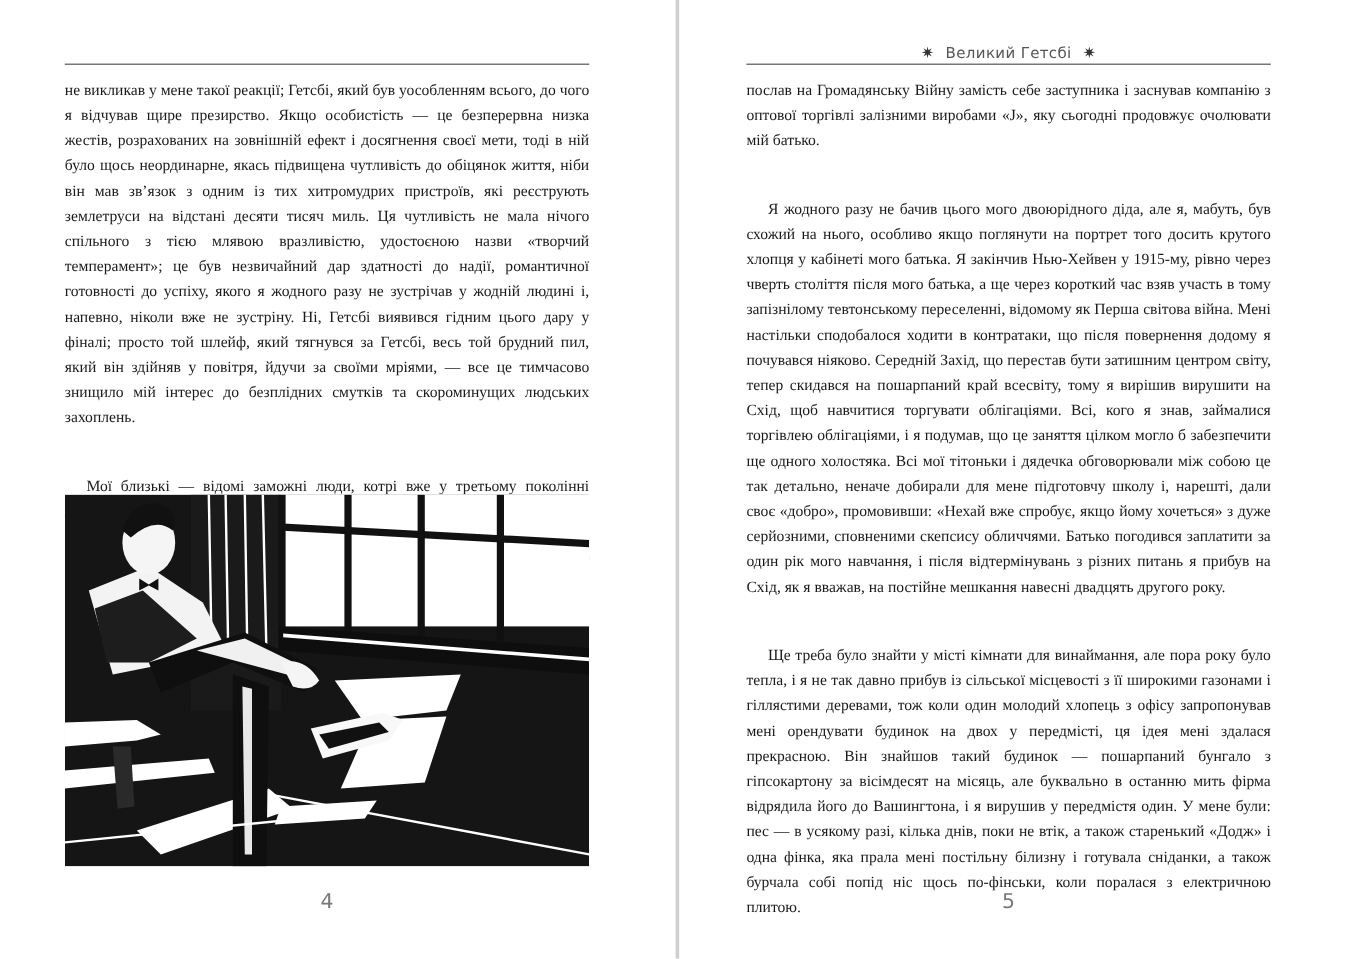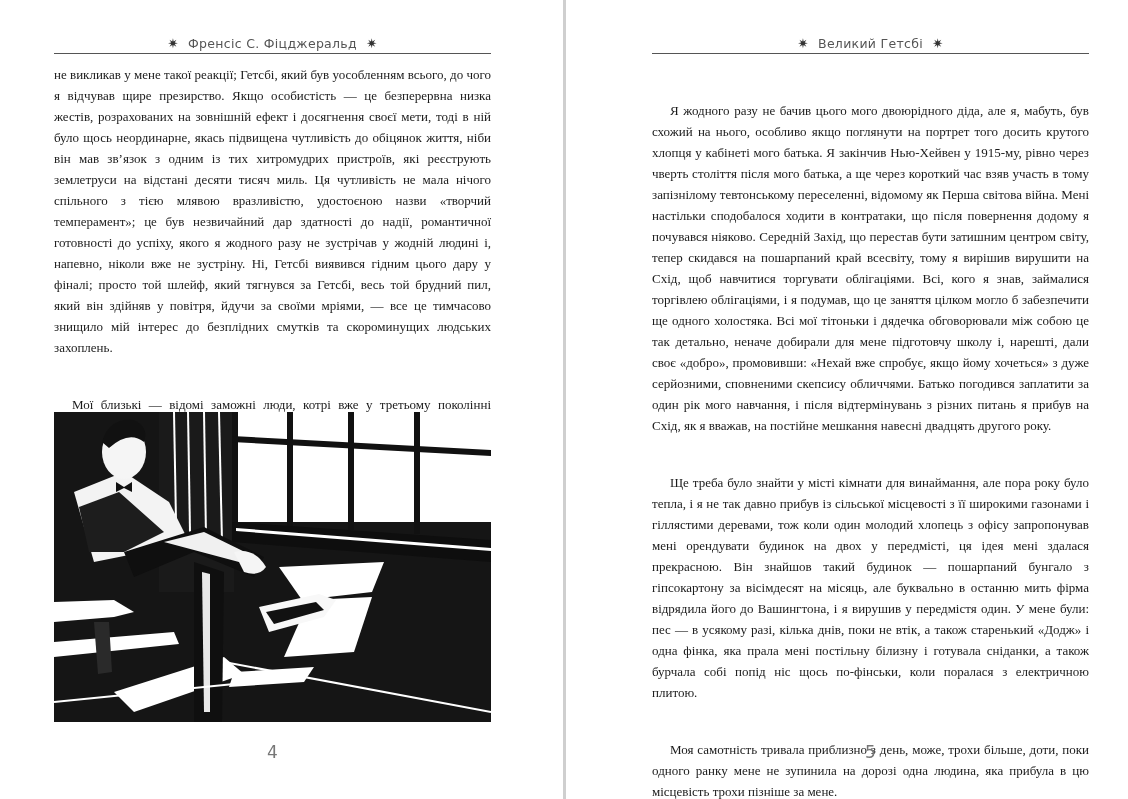--- a/index.html
+++ b/index.html
@@ -3,21 +3,21 @@
   <meta charset="utf-8">
   <style>
     html, body { margin: 0; padding: 0; }
     body {
       width: 1128px; height: 799px; background: #ffffff; position: relative; overflow: hidden;
       font-family: "DejaVu Serif", "Liberation Serif", serif; color: #1a1a1a;
     }
     .spine { position: absolute; left: 563px; top: 0; width: 3px; height: 799px; background: #cfcfcf; }
     .page { position: absolute; top: 0; height: 799px; }
     .page.left { left: 54px; width: 437px; }
-    .page.right { left: 652px; width: 437px; }
+    .page.right { left: 622px; width: 437px; }
     .running-head {
       position: absolute; top: 36px; left: 0; right: 0; text-align: center;
       font-family: "DejaVu Sans", "Liberation Sans", sans-serif; font-size: 12.5px; color: #555;
       letter-spacing: 0.3px;
     }
     .running-head .star { font-size: 13px; color: #333; margin: 0 5px; }
     .head-rule { position: absolute; top: 53px; left: 0; right: 0; height: 1px; background: #555; }
     .text {
       position: absolute; left: 0; right: 0; top: 64px;
       font-family: "Liberation Serif", "DejaVu Serif", serif;
@@ -33,25 +33,20 @@
       position: absolute; top: 742px; left: 0; right: 0; text-align: center;
       font-family: "DejaVu Sans", "Liberation Sans", sans-serif; font-size: 17px; color: #777;
     }
   </style>
 </head>
 <body>
 
 <div class="spine"></div>
 
 <div class="page left">
-  <div class="running-head">
-    <span class="star">✷</span>
-    <span>Френсіс С. Фіцджеральд</span>
-    <span class="star">✷</span>
-  </div>
   <div class="head-rule"></div>
 
   <div class="text">
     <p class="first">не викликав у мене такої реакції; Гетсбі, який був уособленням всього, до чого я відчував щире презирство. Якщо особистість — це безперервна низка жестів, розрахованих на зовнішній ефект і досягнення своєї мети, тоді в ній було щось неординарне, якась підвищена чутливість до обіця­нок життя, ніби він мав зв’язок з одним із тих хитромудрих пристроїв, які реєструють землетруси на відстані десяти тисяч миль. Ця чутливість не мала нічого спільного з тією млявою вразливістю, удостоєною назви «творчий темперамент»; це був незвичайний дар здатності до надії, романтичної готовності до успіху, якого я жодного разу не зустрічав у жодній людині і, напевно, ніколи вже не зустріну. Ні, Гетсбі виявився гідним цього дару у фіналі; просто той шлейф, який тягнувся за Гетсбі, весь той брудний пил, який він здійняв у повітря, йдучи за своїми мрі­ями, — все це тимчасово знищило мій інтерес до безплідних смутків та скороминущих людських захоплень.</p>
     <p class="indent">Мої близькі — відомі заможні люди, котрі вже у третьому поколінні живуть у цьому місті на Середньому Заході. Сімейство Карраує й являє собою щось на зразок клану з власною родинною легендою, яка свід­чить, що ми походимо від герцогів Баккл і, однак фактичним засновником мого родоводу був брат мого діда, який прибув сюди у п’ятдесят першому,</p>
   </div>
 
   <div class="illus">
     <svg width="437" height="310" viewBox="0 0 437 310">
 
@@ -117,20 +112,21 @@
 
 <div class="page right">
   <div class="running-head">
     <span class="star">✷</span>
     <span>Великий Гетсбі</span>
     <span class="star">✷</span>
   </div>
   <div class="head-rule"></div>
 
   <div class="text">
+    <p class="first">послав на Громадянську Війну замість себе заступника і заснував компа­нію з оптової торгівлі залізними виробами «J», яку сьогодні продовжує очолювати мій батько.</p>
     <p class="indent">Я жодного разу не бачив цього мого двоюрідного діда, але я, мабуть, був схожий на нього, особливо якщо поглянути на портрет того досить крутого хлопця у кабінеті мого батька. Я закінчив Нью-Хейвен у 1915-му, рівно через чверть століття після мого батька, а ще через короткий час взяв участь в тому запізнілому тевтонському переселенні, відомому як Перша світова війна. Мені настільки сподобалося ходити в контрата­ки, що після повернення додому я почувався ніяково. Середній Захід, що перестав бути затишним центром світу, тепер скидався на пошарпаний край всесвіту, тому я вирішив вирушити на Схід, щоб навчитися торгувати облігаціями. Всі, кого я знав, займалися торгівлею облігаціями, і я поду­мав, що це заняття цілком могло б забезпечити ще одного холостяка. Всі мої тітоньки і дядечка обговорювали між собою це так детально, неначе добирали для мене підготовчу школу і, нарешті, дали своє «добро», про­мовивши: «Нехай вже спробує, якщо йому хочеться» з дуже серйозними, сповненими скепсису обличчями. Батько погодився заплатити за один рік мого навчання, і після відтермінувань з різних питань я прибув на Схід, як я вважав, на постійне мешкання навесні двадцять другого року.</p>
     <p class="indent">Ще треба було знайти у місті кімнати для винаймання, але пора року було тепла, і я не так давно прибув із сільської місцевості з її широкими газонами і гіллястими деревами, тож коли один молодий хлопець з офісу запропонував мені орендувати будинок на двох у передмісті, ця ідея мені здалася прекрасною. Він знайшов такий будинок — пошарпаний бунгало з гіпсокартону за вісімдесят на місяць, але буквально в останню мить фірма відрядила його до Вашингтона, і я вирушив у передмістя один. У мене були: пес — в усякому разі, кілька днів, поки не втік, а також старенький «Додж» і одна фінка, яка прала мені постільну білизну і го­тувала сніданки, а також бурчала собі попід ніс щось по-фінськи, коли поралася з електричною плитою.</p>
     <p class="indent">Моя самотність тривала приблизно з день, може, трохи більше, доти, поки одного ранку мене не зупинила на дорозі одна людина, яка прибула в цю місцевість трохи пізніше за мене.</p>
 
   </div>
 
   <div class="page-num">5</div>
 </div>
 
 </body></html>

